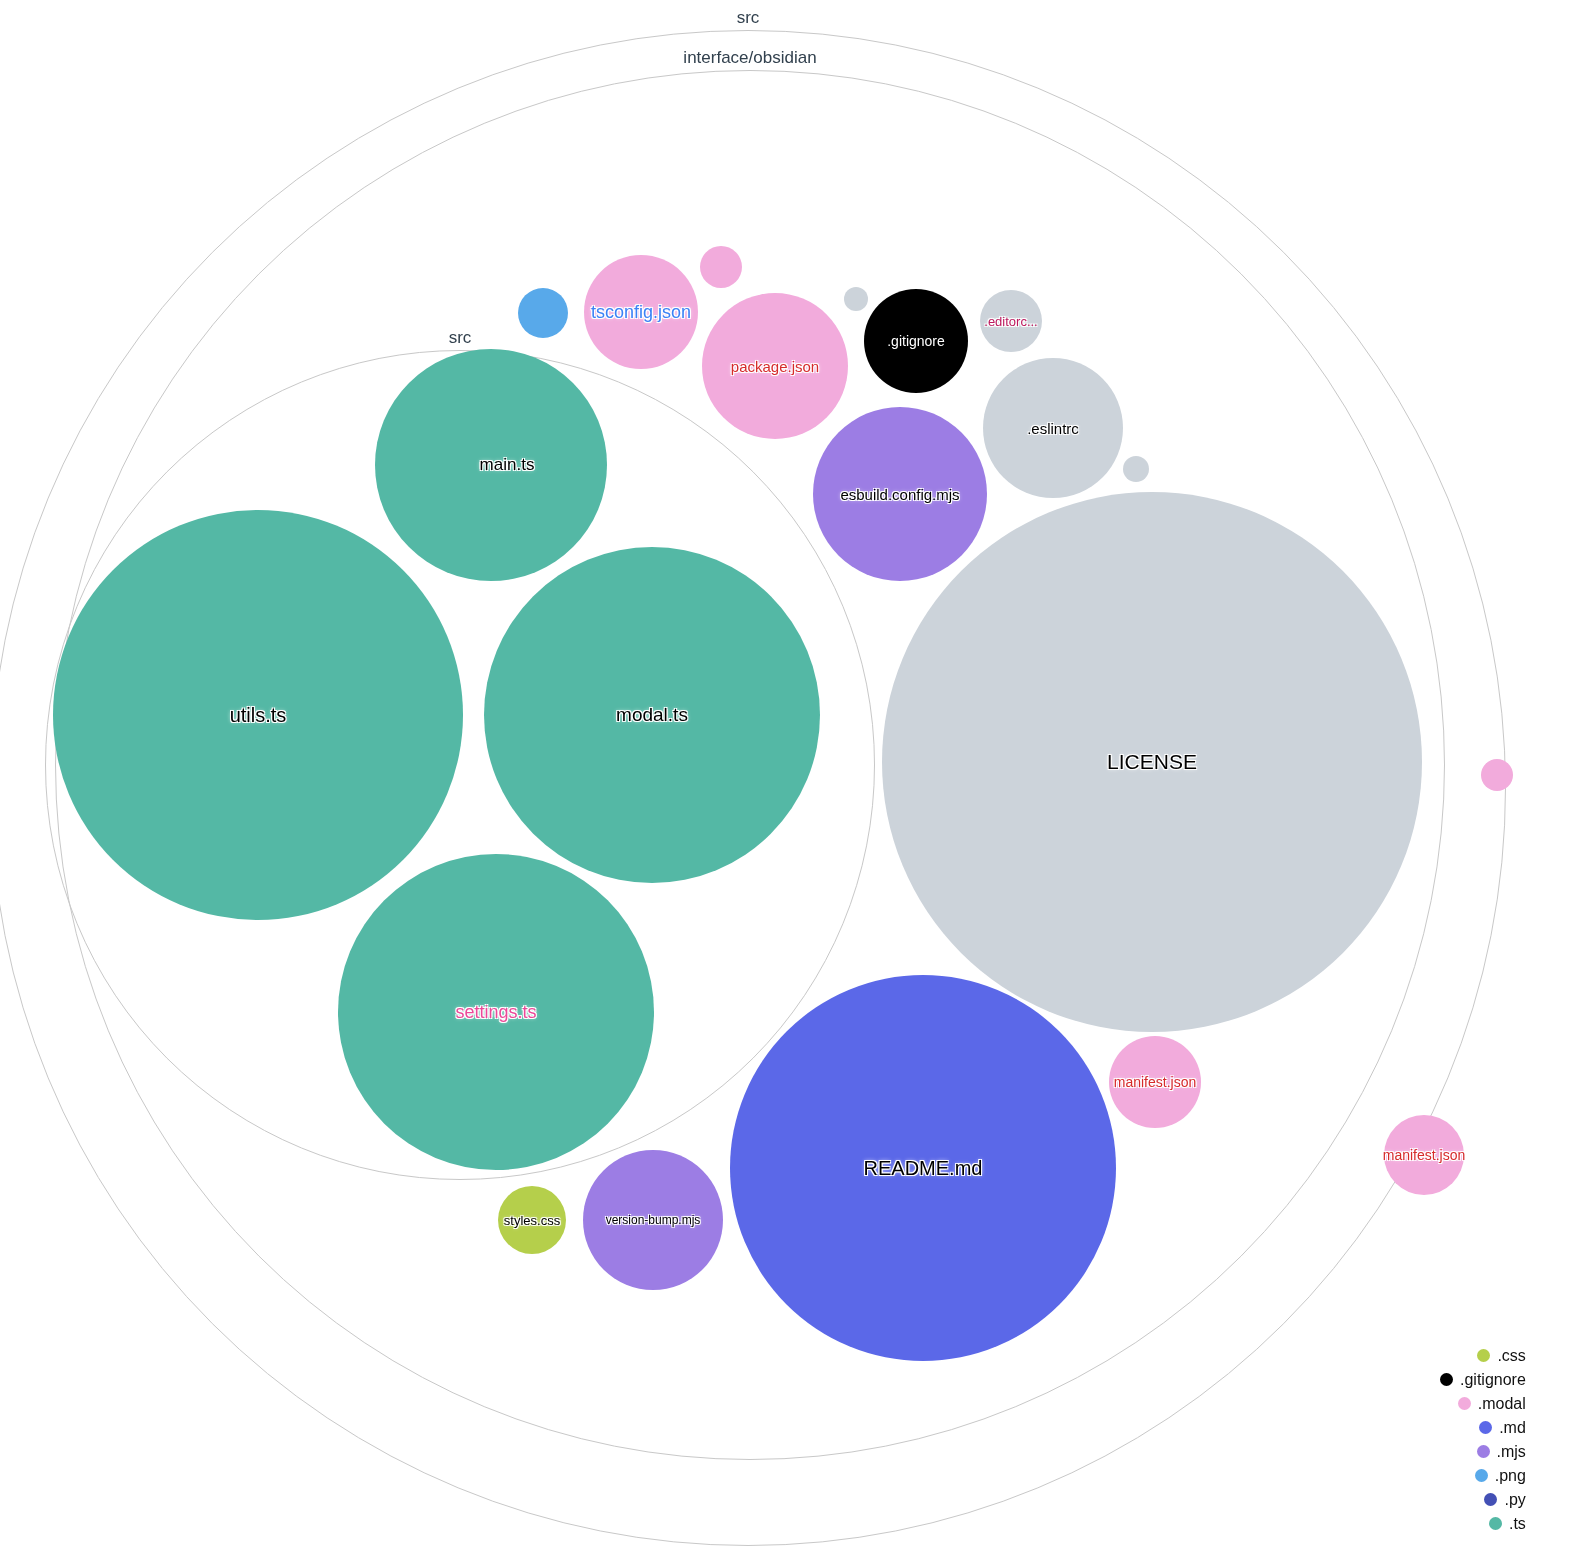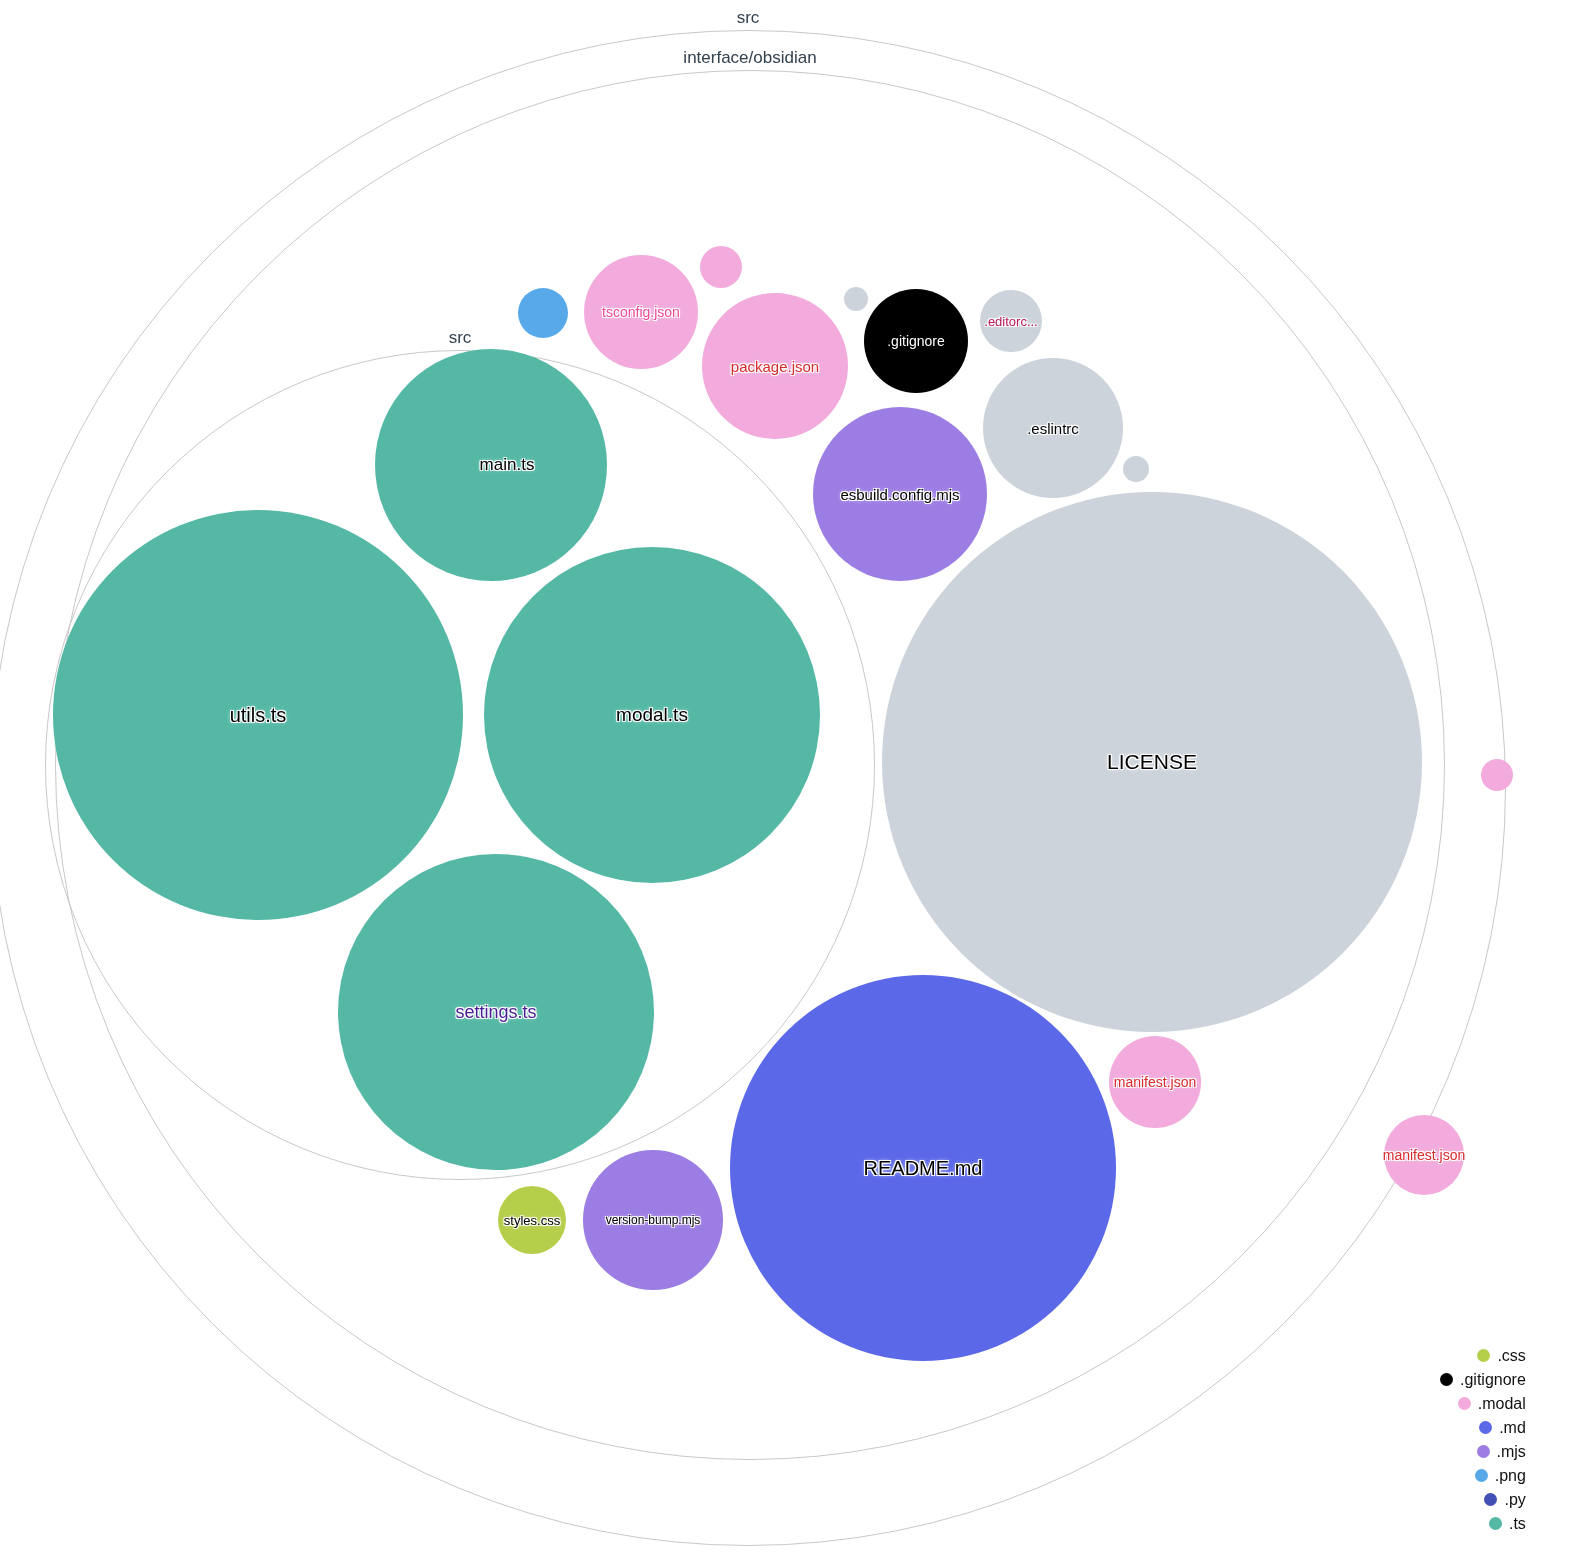--- a/index.html
+++ b/index.html
@@ -104,23 +104,23 @@
       <div class="bubble" style="left: 583px; top: 1150px; width: 140px; height: 140px; background: rgb(156, 125, 228);"></div>
       <div class="bubble" style="left: 1481px; top: 759px; width: 32px; height: 32px; background: rgb(242, 171, 220);"></div>
       <div class="bubble" style="left: 1384px; top: 1115px; width: 80px; height: 80px; background: rgb(242, 171, 220);"></div>
     </div>
   <div id="labels-layer">
       <div class="folder-label" style="left: 748px; top: 18px;">src</div>
       <div class="folder-label" style="left: 750px; top: 58px;">interface/obsidian</div>
       <div class="folder-label" style="left: 460px; top: 338px;">src</div>
       <div class="bubble-label" style="left: 258px; top: 715px; color: rgb(0, 0, 0); font-size: 20px;">utils.ts</div>
       <div class="bubble-label" style="left: 652px; top: 715px; color: rgb(0, 0, 0); font-size: 19px;">modal.ts</div>
-      <div class="bubble-label" style="left: 496px; top: 1012px; color: #4c1d95; font-size: 18px;">settings.ts</div>
+      <div class="bubble-label" style="left: 496px; top: 1012px; color: #ec4899; font-size: 18px;">settings.ts</div>
       <div class="bubble-label" style="left: 491px; top: 465px; color: rgb(0, 0, 0); font-size: 17px; margin-left: 16px;">main.ts</div>
-      <div class="bubble-label" style="left: 641px; top: 312px; color: #ec4899; font-size: 14px;">tsconfig.json</div>
+      <div class="bubble-label" style="left: 641px; top: 312px; color: #3b82f6; font-size: 18px;">tsconfig.json</div>
       <div class="bubble-label" style="left: 775px; top: 366px; color: rgb(214, 43, 43); font-size: 15px;">package.json</div>
       <div class="bubble-label no-halo" style="left: 916px; top: 341px; color: rgb(255, 255, 255); font-size: 14px;">.gitignore</div>
       <div class="bubble-label" style="left: 1011px; top: 321px; color: #be185d; font-size: 13px;">.editorc...</div>
       <div class="bubble-label" style="left: 1053px; top: 428px; color: rgb(0, 0, 0); font-size: 15px;">.eslintrc</div>
       <div class="bubble-label" style="left: 900px; top: 494px; color: rgb(0, 0, 0); font-size: 15px;">esbuild.config.mjs</div>
       <div class="bubble-label" style="left: 1152px; top: 762px; color: rgb(0, 0, 0); font-size: 21px;">LICENSE</div>
       <div class="bubble-label" style="left: 923px; top: 1168px; color: rgb(0, 0, 0); font-size: 20px;">README.md</div>
       <div class="bubble-label" style="left: 1155px; top: 1082px; color: rgb(214, 43, 43); font-size: 14px;">manifest.json</div>
       <div class="bubble-label" style="left: 532px; top: 1220px; color: rgb(0, 0, 0); font-size: 13px;">styles.css</div>
       <div class="bubble-label" style="left: 653px; top: 1220px; color: rgb(0, 0, 0); font-size: 12px;">version-bump.mjs</div>

